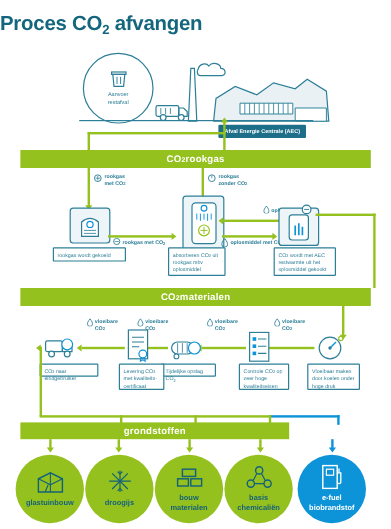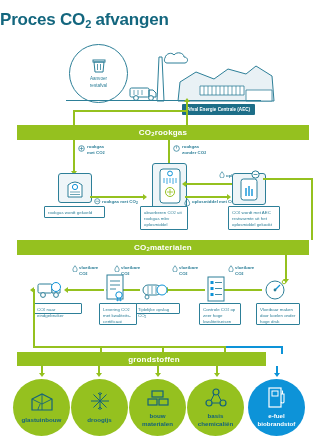--- a/index.html
+++ b/index.html
@@ -363,21 +363,21 @@
   <div class="abs gline" style="left:33px;top:289px;width:1.8px;height:58px;"></div>
   <div class="abs ar-l" style="left:30px;top:286.5px;"></div>
 
   <div class="abs gline" style="left:33px;top:346px;width:192px;height:1.6px;"></div>
   <div class="abs bline" style="left:225px;top:346px;width:58px;height:1.6px;"></div>
   <div class="abs bline" style="left:281px;top:346px;width:1.6px;height:8px;"></div>
   <div class="abs gline" style="left:100px;top:346px;width:1.6px;height:8px;"></div>
   <div class="abs gline" style="left:162px;top:346px;width:1.6px;height:8px;"></div>
   <div class="abs gline" style="left:224px;top:346px;width:1.6px;height:8px;"></div>
 
-  <div class="abs gbar" style="left:17px;top:352px;width:224px;height:14px;padding-left:25px;">grondstoffen</div>
+  <div class="abs gbar" style="left:17px;top:352px;width:224px;height:14px;">grondstoffen</div>
 
   <div class="abs gline" style="left:41px;top:366px;width:1.6px;height:8px;"></div>
   <div class="abs ar-d" style="left:38.5px;top:373px;"></div>
   <div class="abs gline" style="left:98px;top:366px;width:1.6px;height:8px;"></div>
   <div class="abs ar-d" style="left:95.5px;top:373px;"></div>
   <div class="abs gline" style="left:157px;top:366px;width:1.6px;height:8px;"></div>
   <div class="abs ar-d" style="left:154.5px;top:373px;"></div>
   <div class="abs gline" style="left:216px;top:366px;width:1.6px;height:8px;"></div>
   <div class="abs ar-d" style="left:213.5px;top:373px;"></div>
   <div class="abs bline" style="left:276px;top:366px;width:1.6px;height:8px;"></div>

